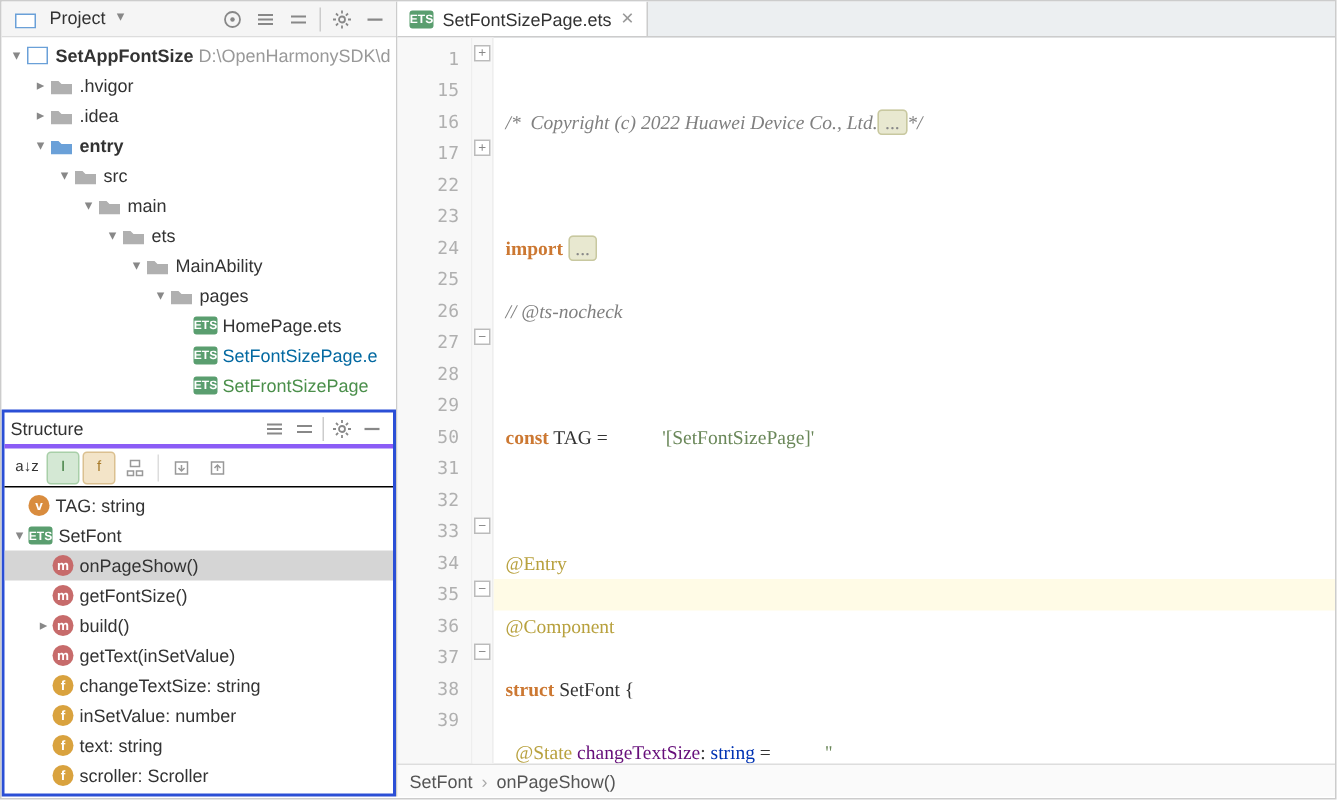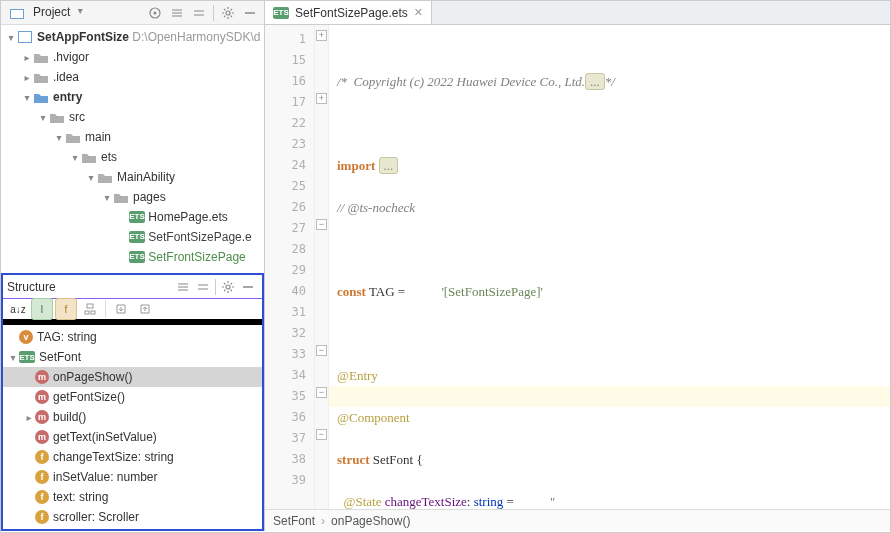--- a/index.html
+++ b/index.html
@@ -21,25 +21,25 @@
   .node-icon { width:16px; height:16px; margin-right:4px; display:inline-flex; align-items:center; justify-content:center;}
   .folder-icon svg { fill:#b0b0b0; }
   .entry-icon svg { fill:#6aa0d8; }
   .ets-icon { background:#5a9e6f; color:#fff; font-size:8px; font-weight:bold; border-radius:2px; width:16px; height:12px; line-height:12px; text-align:center;}
   .badge { width:14px; height:14px; border-radius:7px; display:inline-flex; align-items:center; justify-content:center; font-size:9px; font-weight:bold; color:#fff; margin-right:4px;}
   .badge.v { background:#d98c3e; }
   .badge.m { background:#c76b6b; }
   .badge.f { background:#d9a23e; }
   .badge.c { background:#5a9e6f; border-radius:2px; width:16px; height:12px; font-size:8px;}
   .green-link { color:#4b8f4b; }
-  .teal-link { color:#404040; }
+  .teal-link { color:#0369a1; }
   
   .structure-panel { border: 2px solid #2b4fd6; margin-top:auto; height: 258px; display:flex; flex-direction:column;}
-  .structure-header { display:flex; align-items:center; height:24px; padding:0 4px; border-bottom:1px solid #8b5cf6;justify-content:space-between;}
-  .structure-toolbar { display:flex; align-items:center; height:26px; padding:0 4px; gap:2px; border-bottom:6px solid #000000;}
+  .structure-header { display:flex; align-items:center; height:24px; padding:0 4px; border-bottom:3px solid #8b5cf6;justify-content:space-between;}
+  .structure-toolbar { display:flex; align-items:center; height:26px; padding:0 4px; gap:2px; border-bottom:1px solid #000000;}
   .tb-btn { width:22px; height:22px; border:1px solid transparent; border-radius:3px; display:flex; align-items:center; justify-content:center; font-size:10px; cursor:pointer;}
   .tb-btn.active-green { background:#d4e8d4; border-color:#a8cfa8; color:#3a7a3a;}
   .tb-btn.active-orange { background:#f3e4c8; border-color:#dbc090; color:#a87a2a;}
   .tb-sep { width:1px; height:18px; background:#ddd; margin:0 2px;}
   .structure-tree { flex:1; overflow:auto; padding:2px 0;}
   
   .right-col { flex:1; display:flex; flex-direction:column; min-width:0;}
   .tabs { display:flex; height:24px; background:#eceff1; border-bottom:1px solid #ccc; align-items:stretch;}
   .tab { display:flex; align-items:center; padding:0 8px; gap:6px; background:#fff; border-right:1px solid #ccc; font-size:12px; cursor:pointer;}
   .tab .close { color:#999; font-size:11px;}
@@ -325,21 +325,21 @@
           <div>16</div>
           <div>17</div>
           <div>22</div>
           <div>23</div>
           <div>24</div>
           <div>25</div>
           <div>26</div>
           <div>27</div>
           <div>28</div>
           <div>29</div>
-          <div>40</div>
+          <div>50</div>
           <div>31</div>
           <div>32</div>
           <div>33</div>
           <div>34</div>
           <div>35</div>
           <div>36</div>
           <div>37</div>
           <div>38</div>
           <div>39</div>
         </div>

